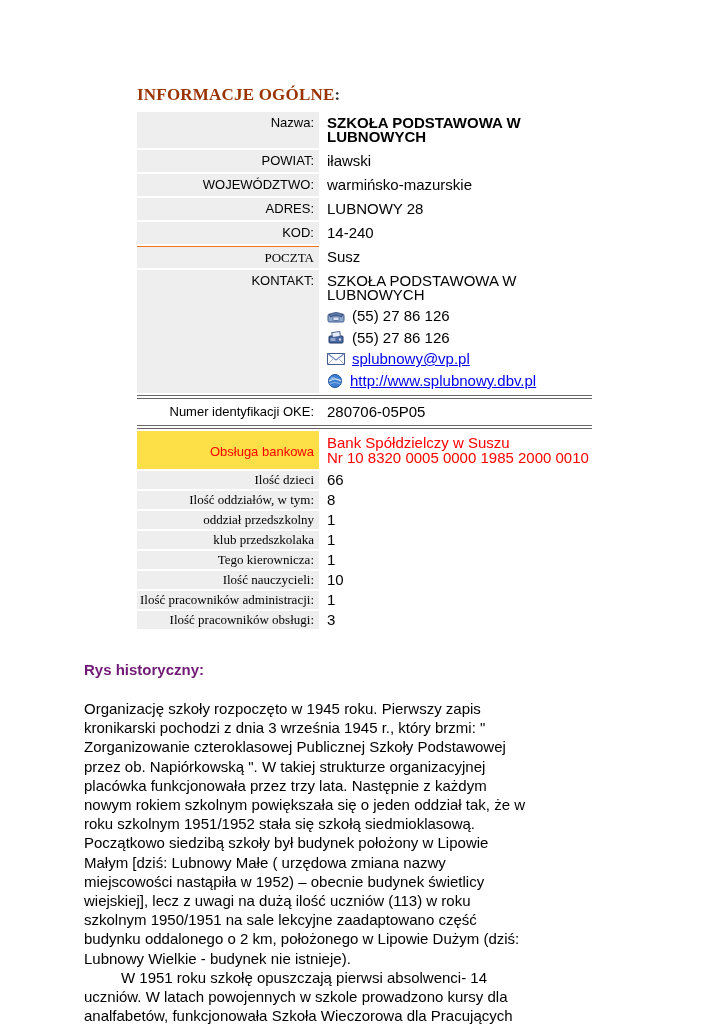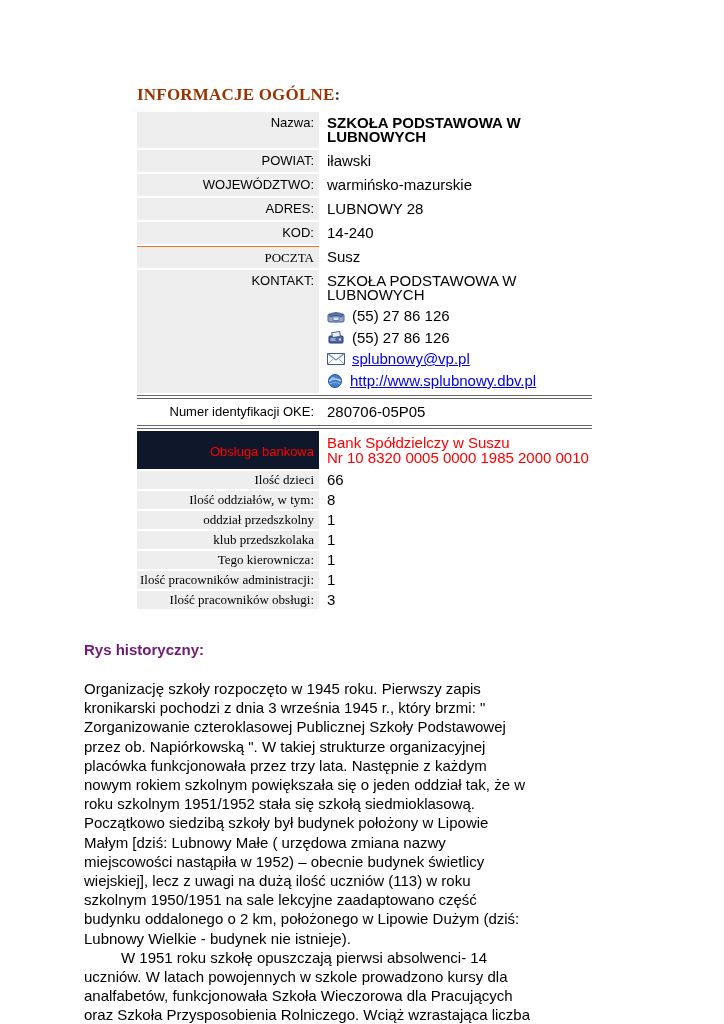--- a/index.html
+++ b/index.html
@@ -53,21 +53,21 @@
   .contact-lines { display:flex; flex-direction:column; }
   .contact-line { display:flex; align-items:center; margin-top:7px; }
   .contact-line:first-child { margin-top:0; }
   .contact-line .cicon { margin-right:7px; flex:0 0 auto; display:inline-flex; }
   a.doc-link { color:#0000ee; text-decoration:underline; cursor:pointer; }
 
   
   .double-rule { border-top:1px solid #666; border-bottom:1px solid #666; height:2px; margin-bottom:2px; }
   .row-oke .label-cell { background:#ffffff; }
   .row-bank .label-cell {
-    background:#0f172a; color:#ff0000;
+    background:#fde047; color:#ff0000;
     display:flex; align-items:center; justify-content:flex-end;
   }
   .row-bank .value-cell { color:#ff0000; line-height:15px; }
 
   
   .history-heading {
     margin:32px 0 0 84px;
     font-weight:bold;
     font-size:15px;
     color:#701a75;
@@ -206,20 +206,24 @@
     <div class="row row-compact">
       <div class="label-cell">klub przedszkolaka</div>
       <div class="value-cell">1</div>
     </div>
 
     <div class="row row-compact">
       <div class="label-cell">Tego kierownicza:</div>
       <div class="value-cell">1</div>
     </div>
 
+    <div class="row row-compact">
+      <div class="label-cell">Ilość nauczycieli:</div>
+      <div class="value-cell">10</div>
+    </div>
 
     <div class="row row-compact">
       <div class="label-cell">Ilość pracowników administracji:</div>
       <div class="value-cell">1</div>
     </div>
 
     <div class="row row-compact">
       <div class="label-cell">Ilość pracowników obsługi:</div>
       <div class="value-cell">3</div>
     </div>

